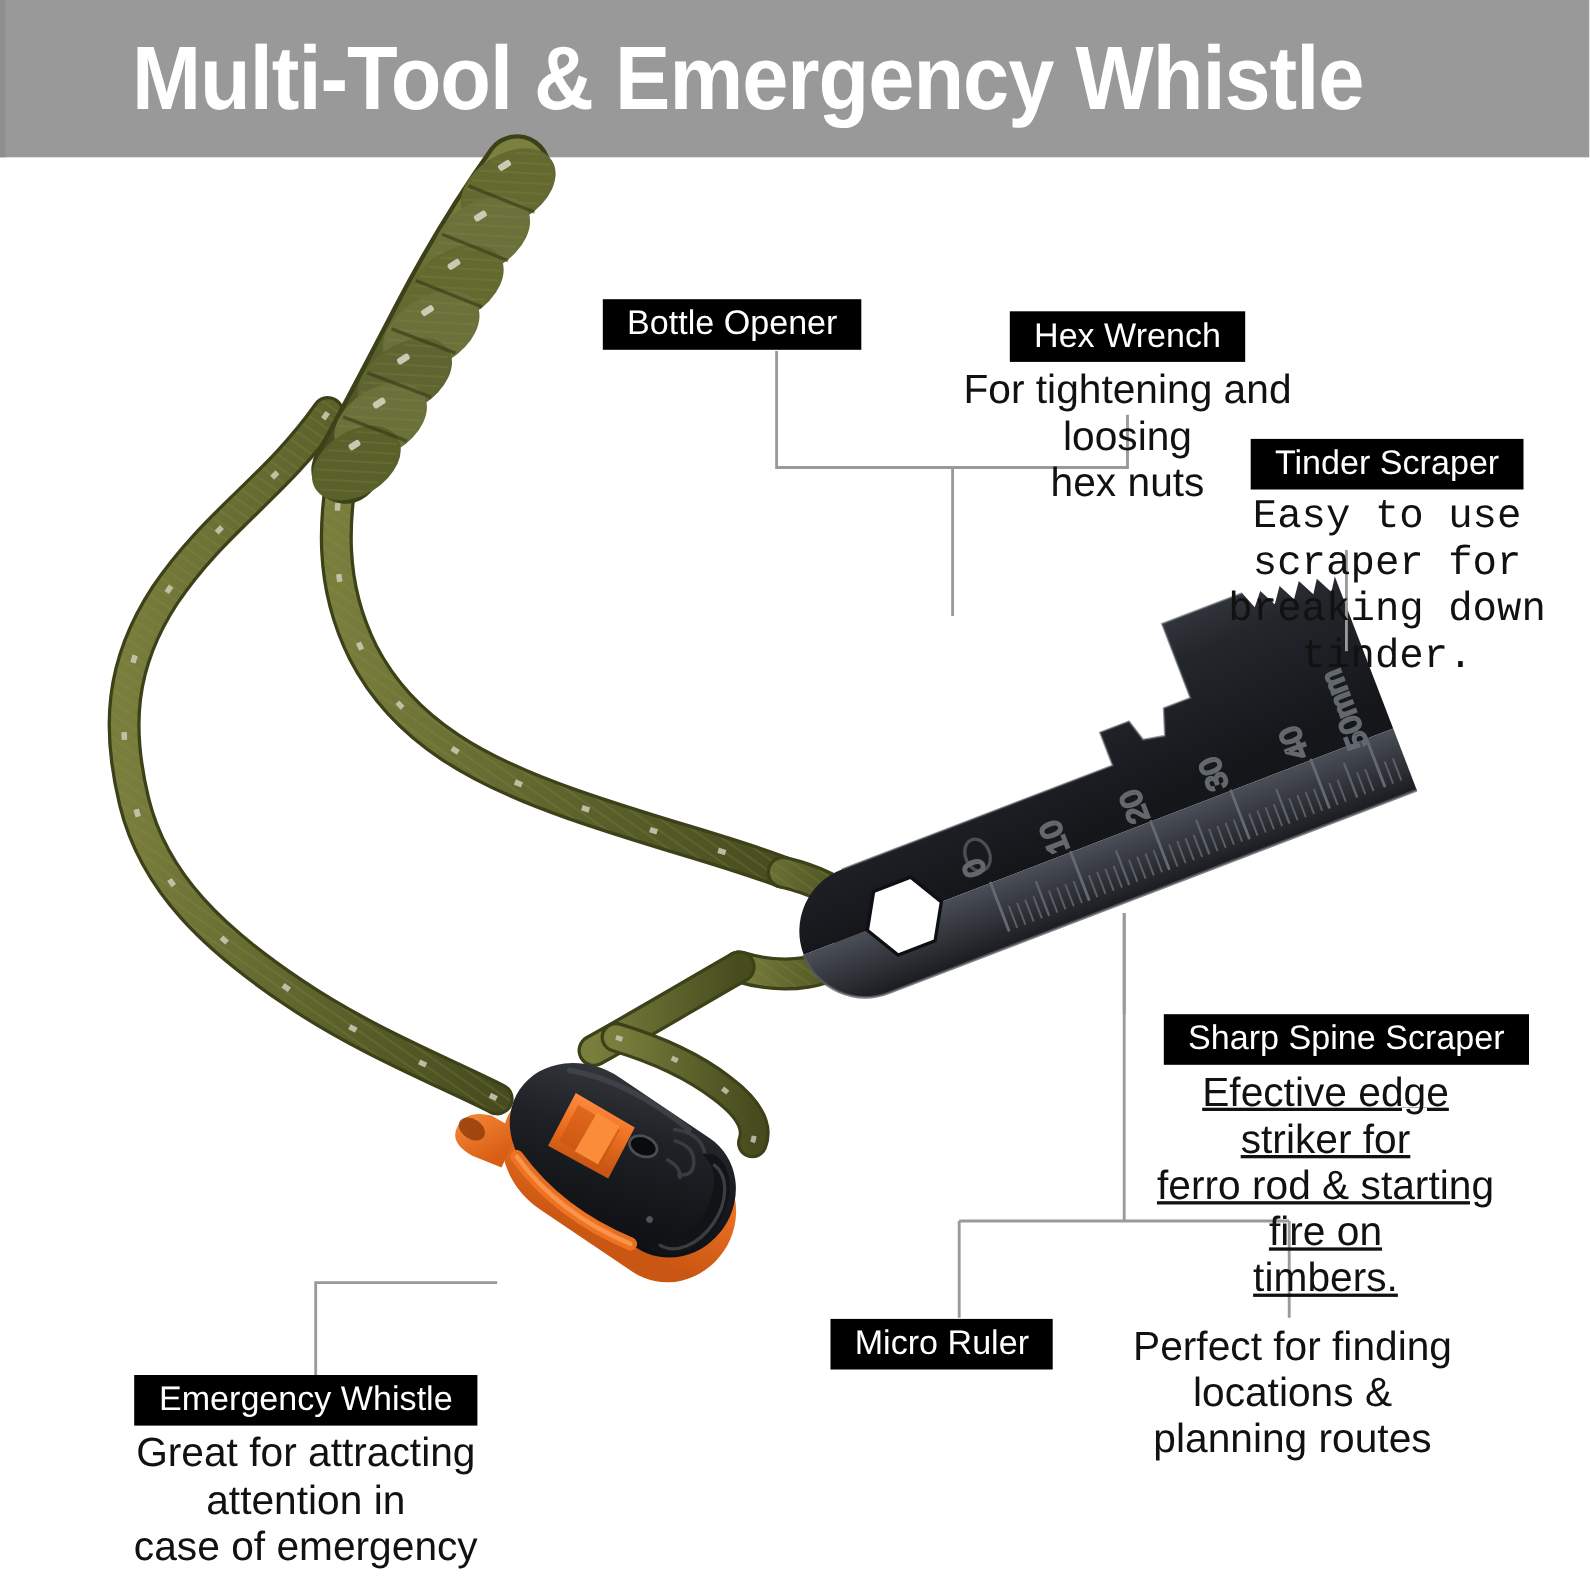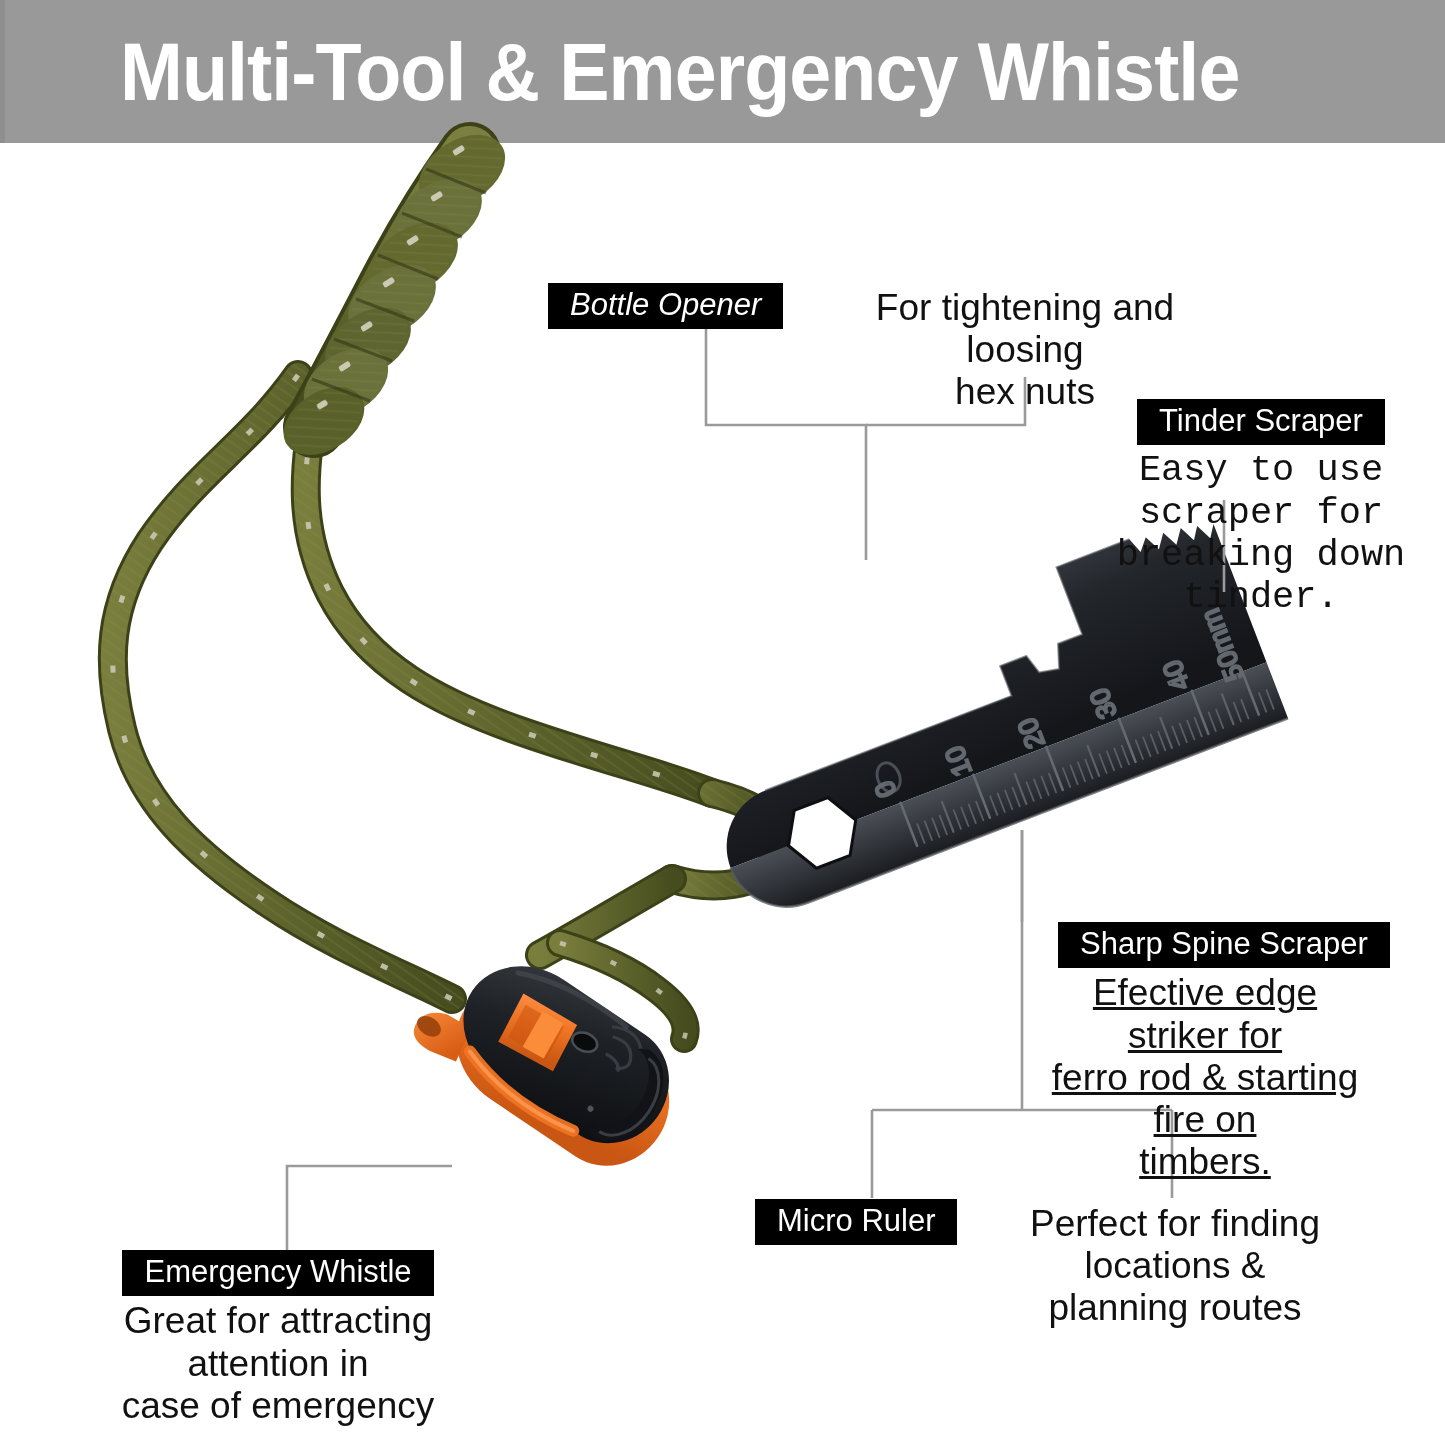--- a/index.html
+++ b/index.html
@@ -331,25 +331,26 @@
       <path d="M 1022,830 L 1022,922"></path>
 
       <path d="M 1022,830 L 1022,1110 M 872,1110 L 1172,1110
                M 872,1110 L 872,1198 M 1172,1110 L 1172,1198"></path>
 
       <path d="M 452,1166 L 287,1166 L 287,1250"></path>
     </g>
   </svg>
 </div>
 
-<div class="callout c-center" style="left:548px;top:283px;font-style:italic;">
+<div class="callout c-center" style="left:548px;top:272px;">
   <div class="chip">Bottle Opener</div>
 </div>
 
 <div class="callout c-center" style="left:897px;top:283px;width:256px;">
+  <div class="chip">Hex Wrench</div>
   <div class="desc" style="width:330px;margin-left:-37px;">For tightening and loosing
 hex nuts</div>
 </div>
 
 <div class="callout c-center" style="left:1134px;top:399px;width:254px;">
   <div class="chip">Tinder Scraper</div>
   <div class="desc" style="width:300px;margin-left:-23px;font-family:Liberation Mono, monospace;">Easy to use scraper for
 breaking down tinder.</div>
 </div>
 

